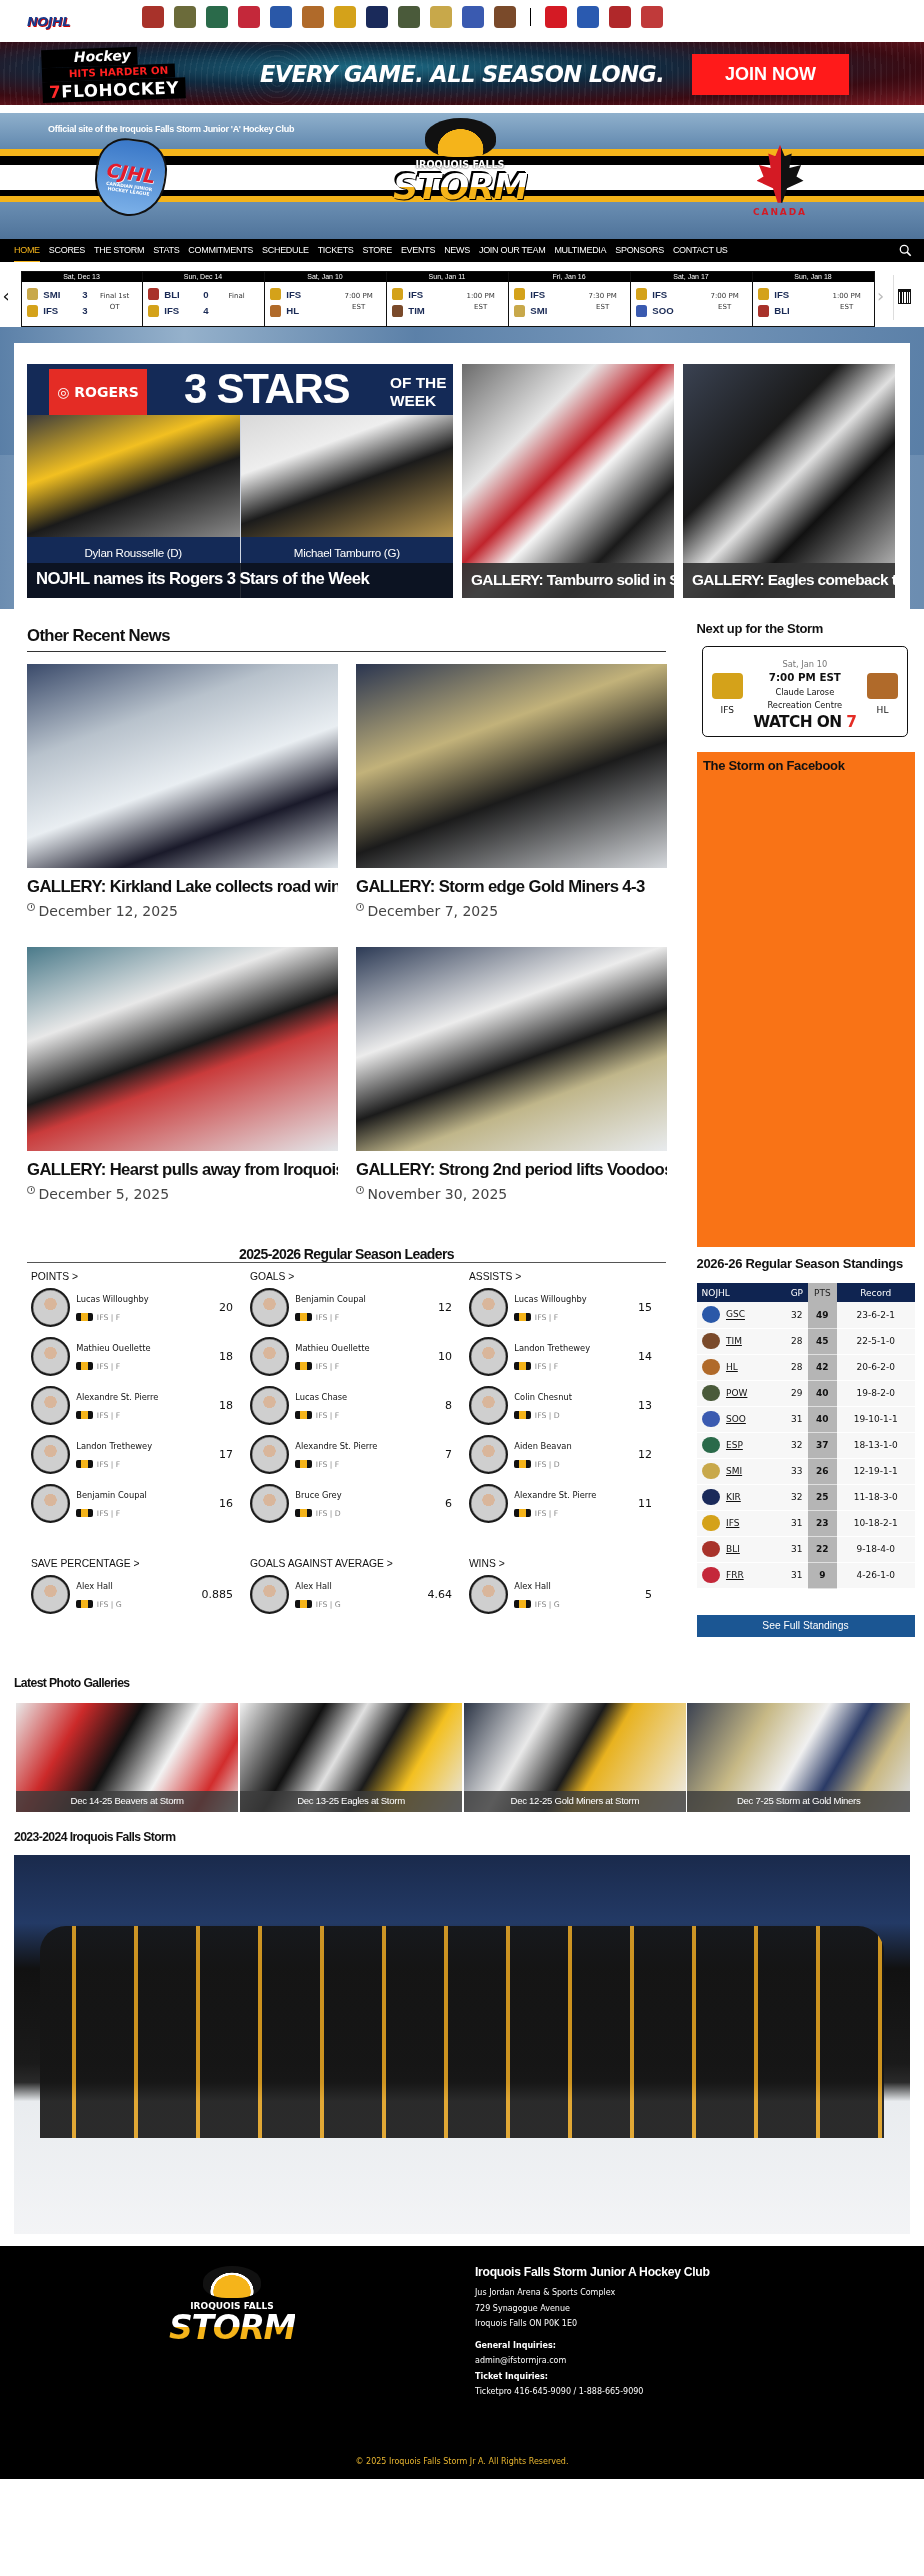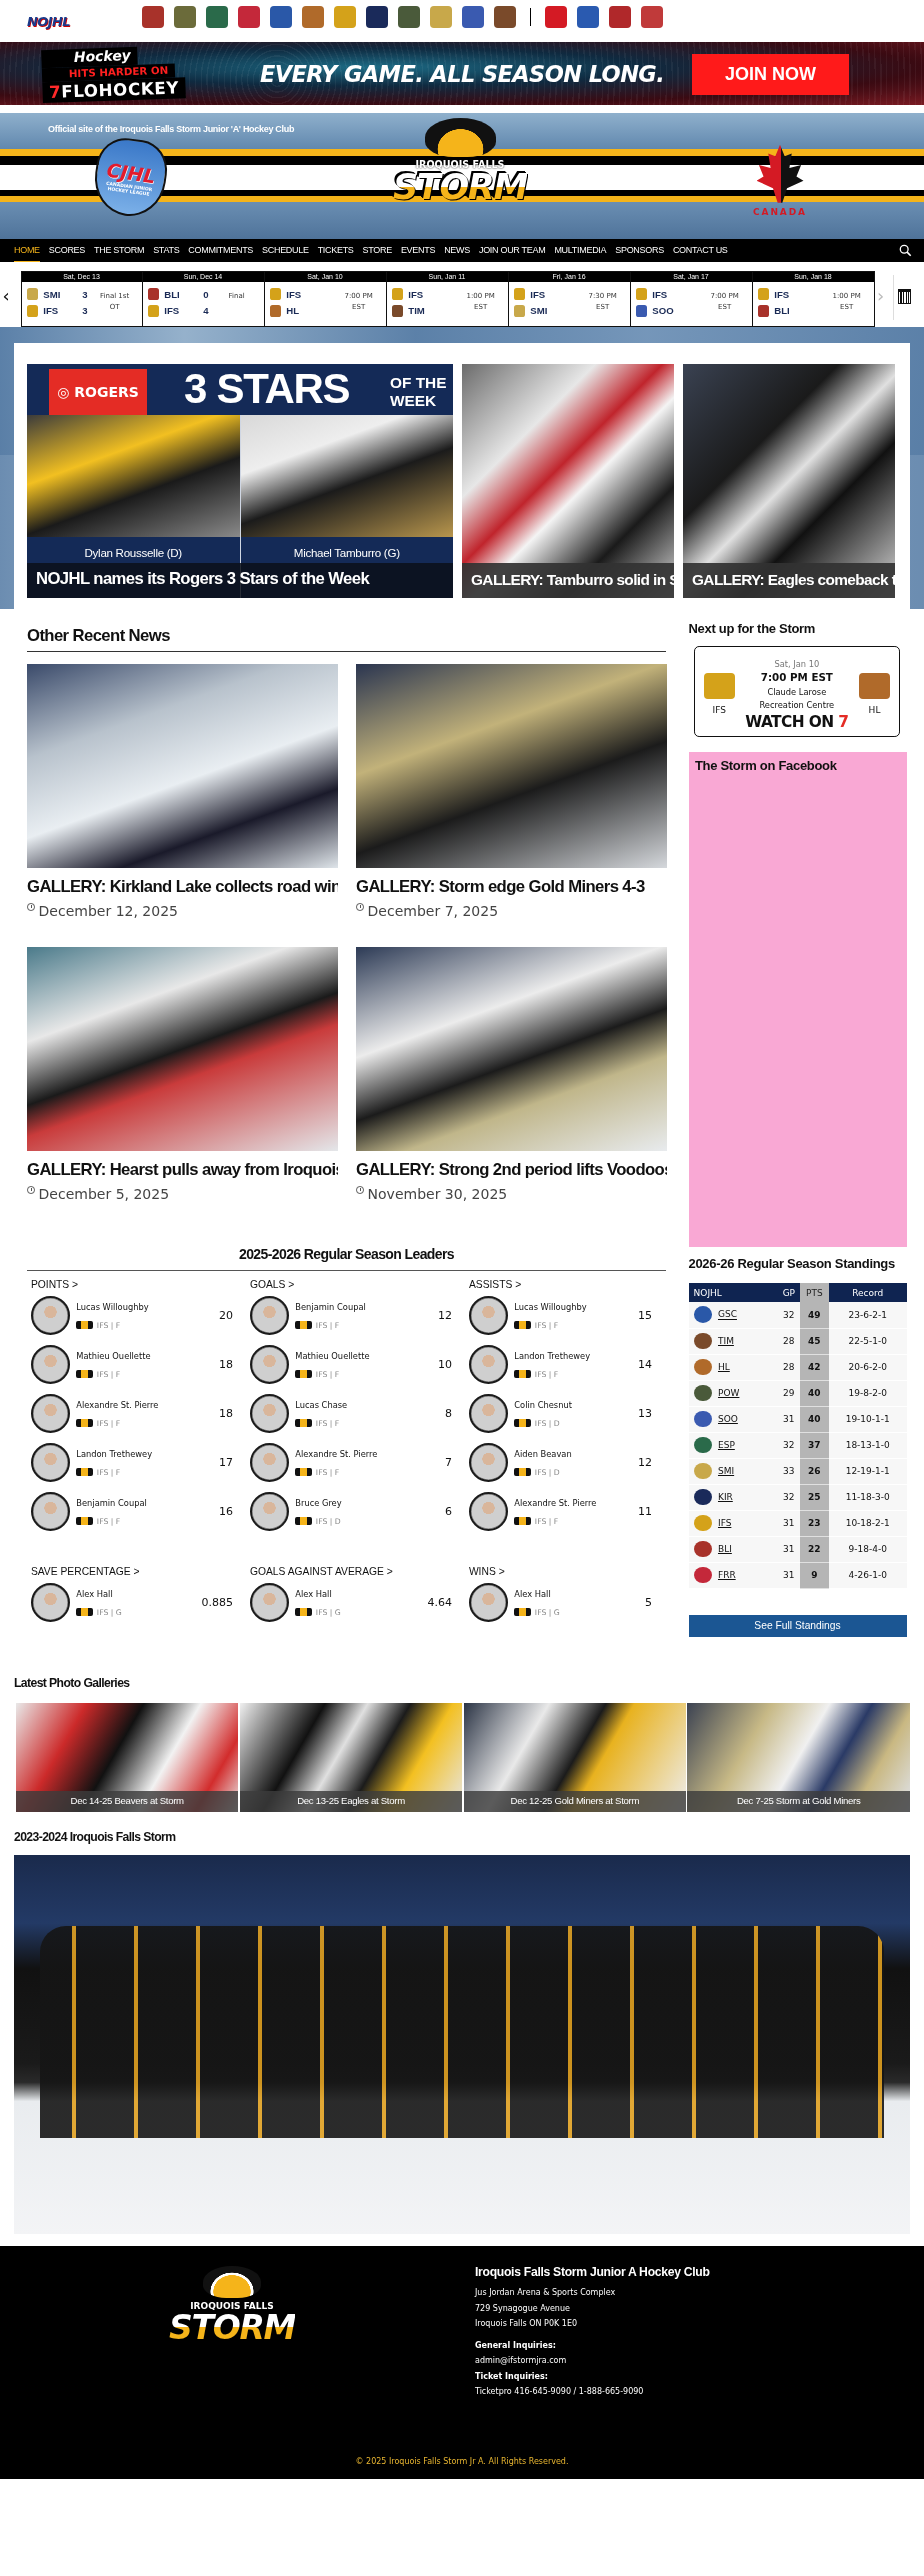--- a/index.html
+++ b/index.html
@@ -96,21 +96,21 @@
   .star-photo.p2 { background: linear-gradient(160deg, #3b3b3b 0%, #f2c021 35%, #1a1a1a 60%, #8a8a8a 100%); }
   .star-photo.p3 { background: linear-gradient(160deg, #d8d8d8 0%, #eeeeee 30%, #1b1b1b 55%, #b8964d 100%); }
   .star-name { color:#fff; text-align:center; font-size:11.6px; margin-top: 9px; letter-spacing:-0.3px; }
   .feat-caption { position:absolute; left:0; right:0; bottom:0; height: 35px; background: rgba(10,15,25,.85); color:#fff; font-size:16.7px; font-weight:bold; padding: 6.4px 9px; letter-spacing:-0.6px; }
   .feat-side { width: 212px; height: 234px; position:relative; overflow:hidden; cursor:pointer; }
   .feat-side.s1 { background: linear-gradient(135deg, #6b6b6b 0%, #e7e7e7 30%, #c0242c 45%, #f4f4f4 55%, #1a1a1a 75%, #ddd 100%); }
   .feat-side.s2 { background: linear-gradient(135deg, #3a4252 0%, #1a1a1a 35%, #e0e0e0 50%, #111 65%, #d9d9d9 100%); }
   .side-caption { position:absolute; left:0; right:0; bottom:0; height: 35px; background: rgba(50,50,50,.92); color:#fff; font-size:15.4px; font-weight:bold; padding: 7.7px 9px; letter-spacing:-0.6px; white-space:nowrap; overflow:hidden; }
 
   
-  .content { display:flex; margin-top: 28px; }
+  .content { display:flex; margin-top: 28px; gap: 8px; }
   .left-col { width: 639px; }
   .right-col { width: 232px; margin-left: 22.5px; }
   .section-title { font-size: 16.7px; font-weight:bold; letter-spacing:-0.6px; color:#111; padding-bottom: 5.1px; border-bottom: 0.6px solid #333; }
   .news-grid { display:grid; grid-template-columns: 311px 311px; column-gap: 18px; row-gap: 28px; margin-top: 11.6px; }
   .news-card { cursor:pointer; }
   .news-img { width: 311px; height: 204px; }
   .n1 { background: linear-gradient(160deg, #3a4a6a 0%, #b8c2cc 30%, #e9eef2 55%, #1a1a2a 75%, #dfe5ea 100%); }
   .n2 { background: linear-gradient(160deg, #2a3550 0%, #c2b27a 35%, #1b1b1b 60%, #d5d8dc 100%); }
   .n3 { background: linear-gradient(160deg, #4a7a8a 0%, #e8e8e8 30%, #1a1a1a 50%, #c93b3b 60%, #e4e7ea 100%); }
   .n4 { background: linear-gradient(160deg, #2c3a55 0%, #ececec 35%, #1b1b1b 55%, #c0b68a 70%, #e8ebee 100%); }
@@ -122,26 +122,26 @@
   .next-title { font-size: 13px; font-weight:bold; letter-spacing:-0.3px; margin-top: -5.1px; }
   .next-card { margin-top: 10.3px; border:0.6px solid #111; border-radius: 5.1px; height: 91px; margin-left: 5.1px; margin-right: 6.4px; position:relative; text-align:center; cursor:pointer; }
   .nx-date { color:#777; font-size:8.3px; margin-top: 11.6px; }
   .nx-time { font-weight:bold; font-size:10.3px; margin-top: 2.6px; }
   .nx-venue { font-size:8.3px; margin-top: 2.6px; line-height:13px; padding: 0 51px; }
   .nx-watch { font-weight:900; font-size:15.4px; margin-top: 1.3px; letter-spacing:-0.6px; }
   .nx-watch span { color:#e42c25; }
   .nx-team { position:absolute; top: 26px; width: 39px; text-align:center; font-size:9px; }
   .nx-team .lg { width: 31px; height: 26px; margin: 0 auto 6.4px auto; border-radius:3.9px; }
   .nx-home { left: 5.1px; } .nx-away { right: 5.1px; }
-  .fb-box { margin-top: 15.4px; background:#f9a8d4; height: 495px; padding: 5.1px 6.4px; }
+  .fb-box { margin-top: 15.4px; background:#f97316; height: 495px; padding: 5.1px 6.4px; }
   .fb-title { font-size: 13px; font-weight:bold; letter-spacing:-0.3px; }
 
   
   .leaders { margin-top: 44px; }
-  .leaders-title { text-align:center; font-size:14px; font-weight:bold; letter-spacing:-0.6px; padding-bottom: 8px; border-bottom:0.6px solid #555; }
+  .leaders-title { text-align:center; font-size:14px; font-weight:bold; letter-spacing:-0.6px; padding-bottom: 0; border-bottom:0.6px solid #555; }
   .leader-cols { display:grid; grid-template-columns: 219px 219px 200px; margin-top: 7.7px; }
   .leader-col { padding-left: 3.9px; padding-right: 13px; }
   .leader-head { font-size: 10.3px; color:#111; cursor:pointer; margin-bottom: 1.3px; }
   .leader-row { display:flex; align-items:center; height: 49px; cursor:pointer; }
   .l-avatar { width: 39px; height: 39px; border-radius:50%; border:2.6px solid #1a1a1a; background: radial-gradient(circle at 50% 40%, #d9b69b 0 22%, #cfcfcf 23%); box-shadow: 0 0 0 0.6px #777 inset; flex-shrink:0; }
   .l-info { margin-left: 6.4px; flex:1; }
   .l-name { font-size: 8.3px; color:#111; }
   .l-team { font-size: 7.7px; color:#888; margin-top: 9px; display:flex; align-items:center; }
   .l-team .mini { width: 16.7px; height: 7.7px; margin-right: 3.9px; background: linear-gradient(90deg,#111 0 30%, #f5b41a 30% 70%, #111 70%); border-radius:1.9px; }
   .l-val { font-size: 11px; color:#111; width: 32px; text-align:right; }

